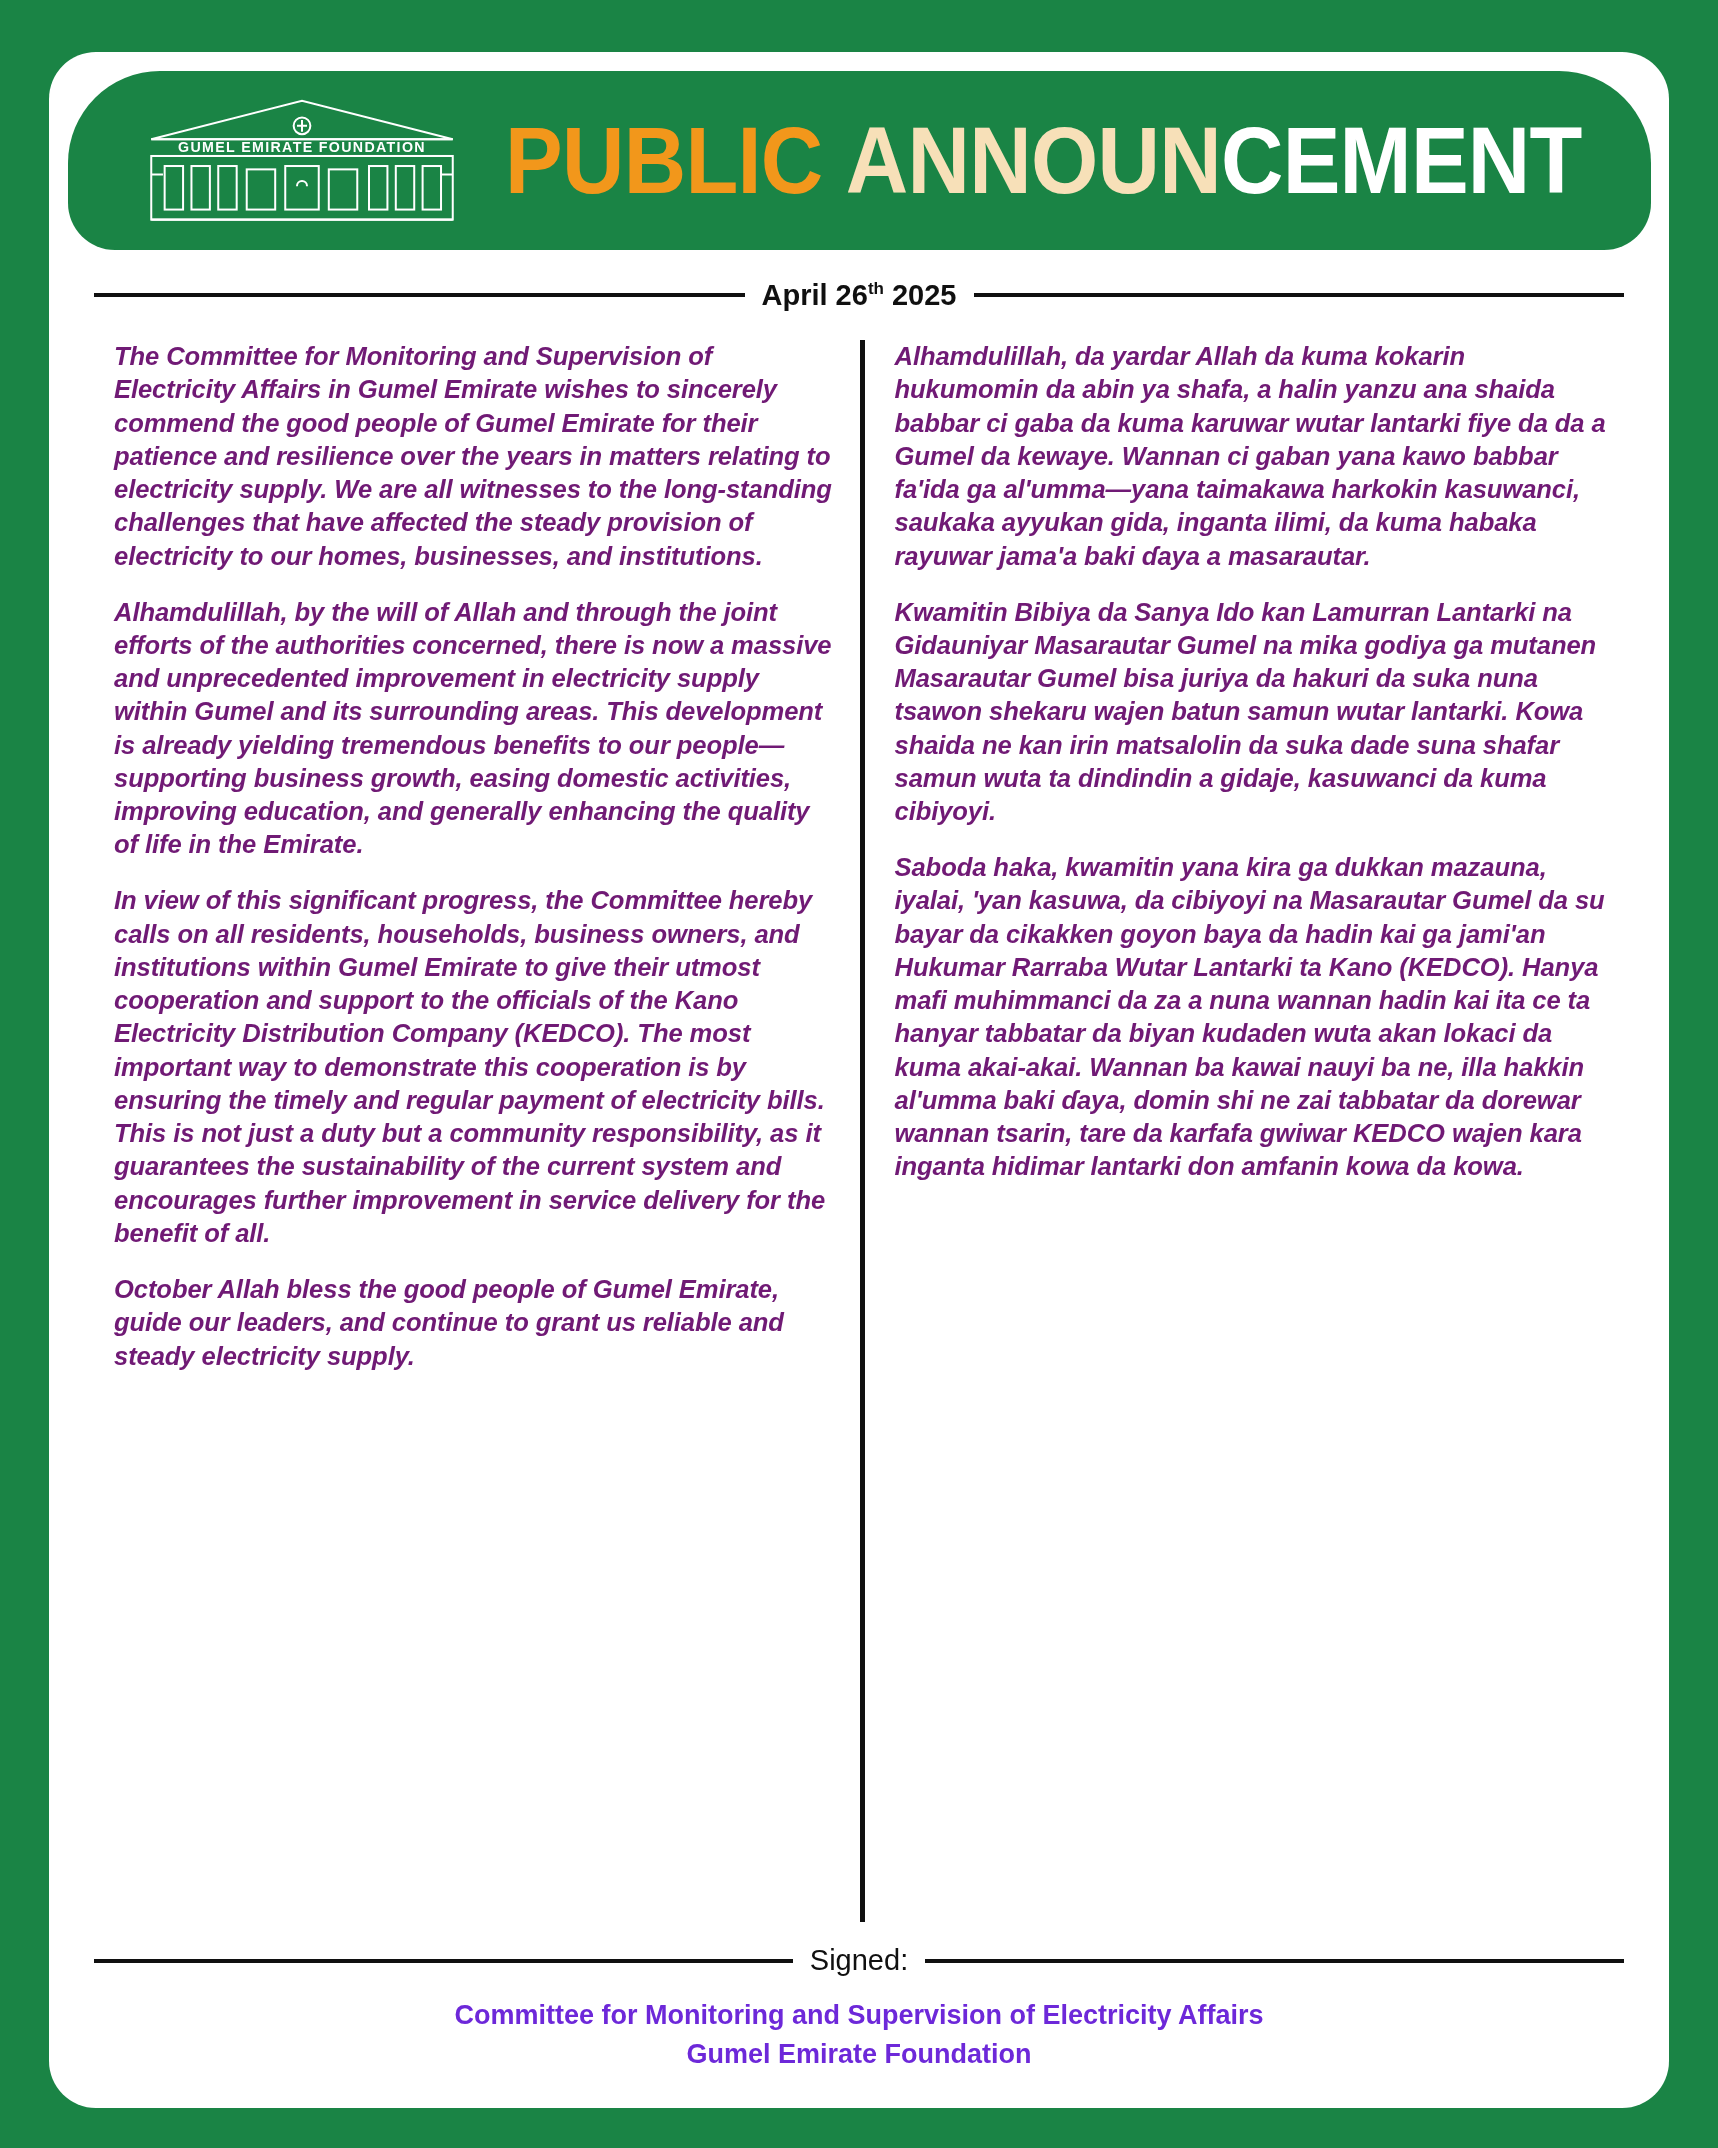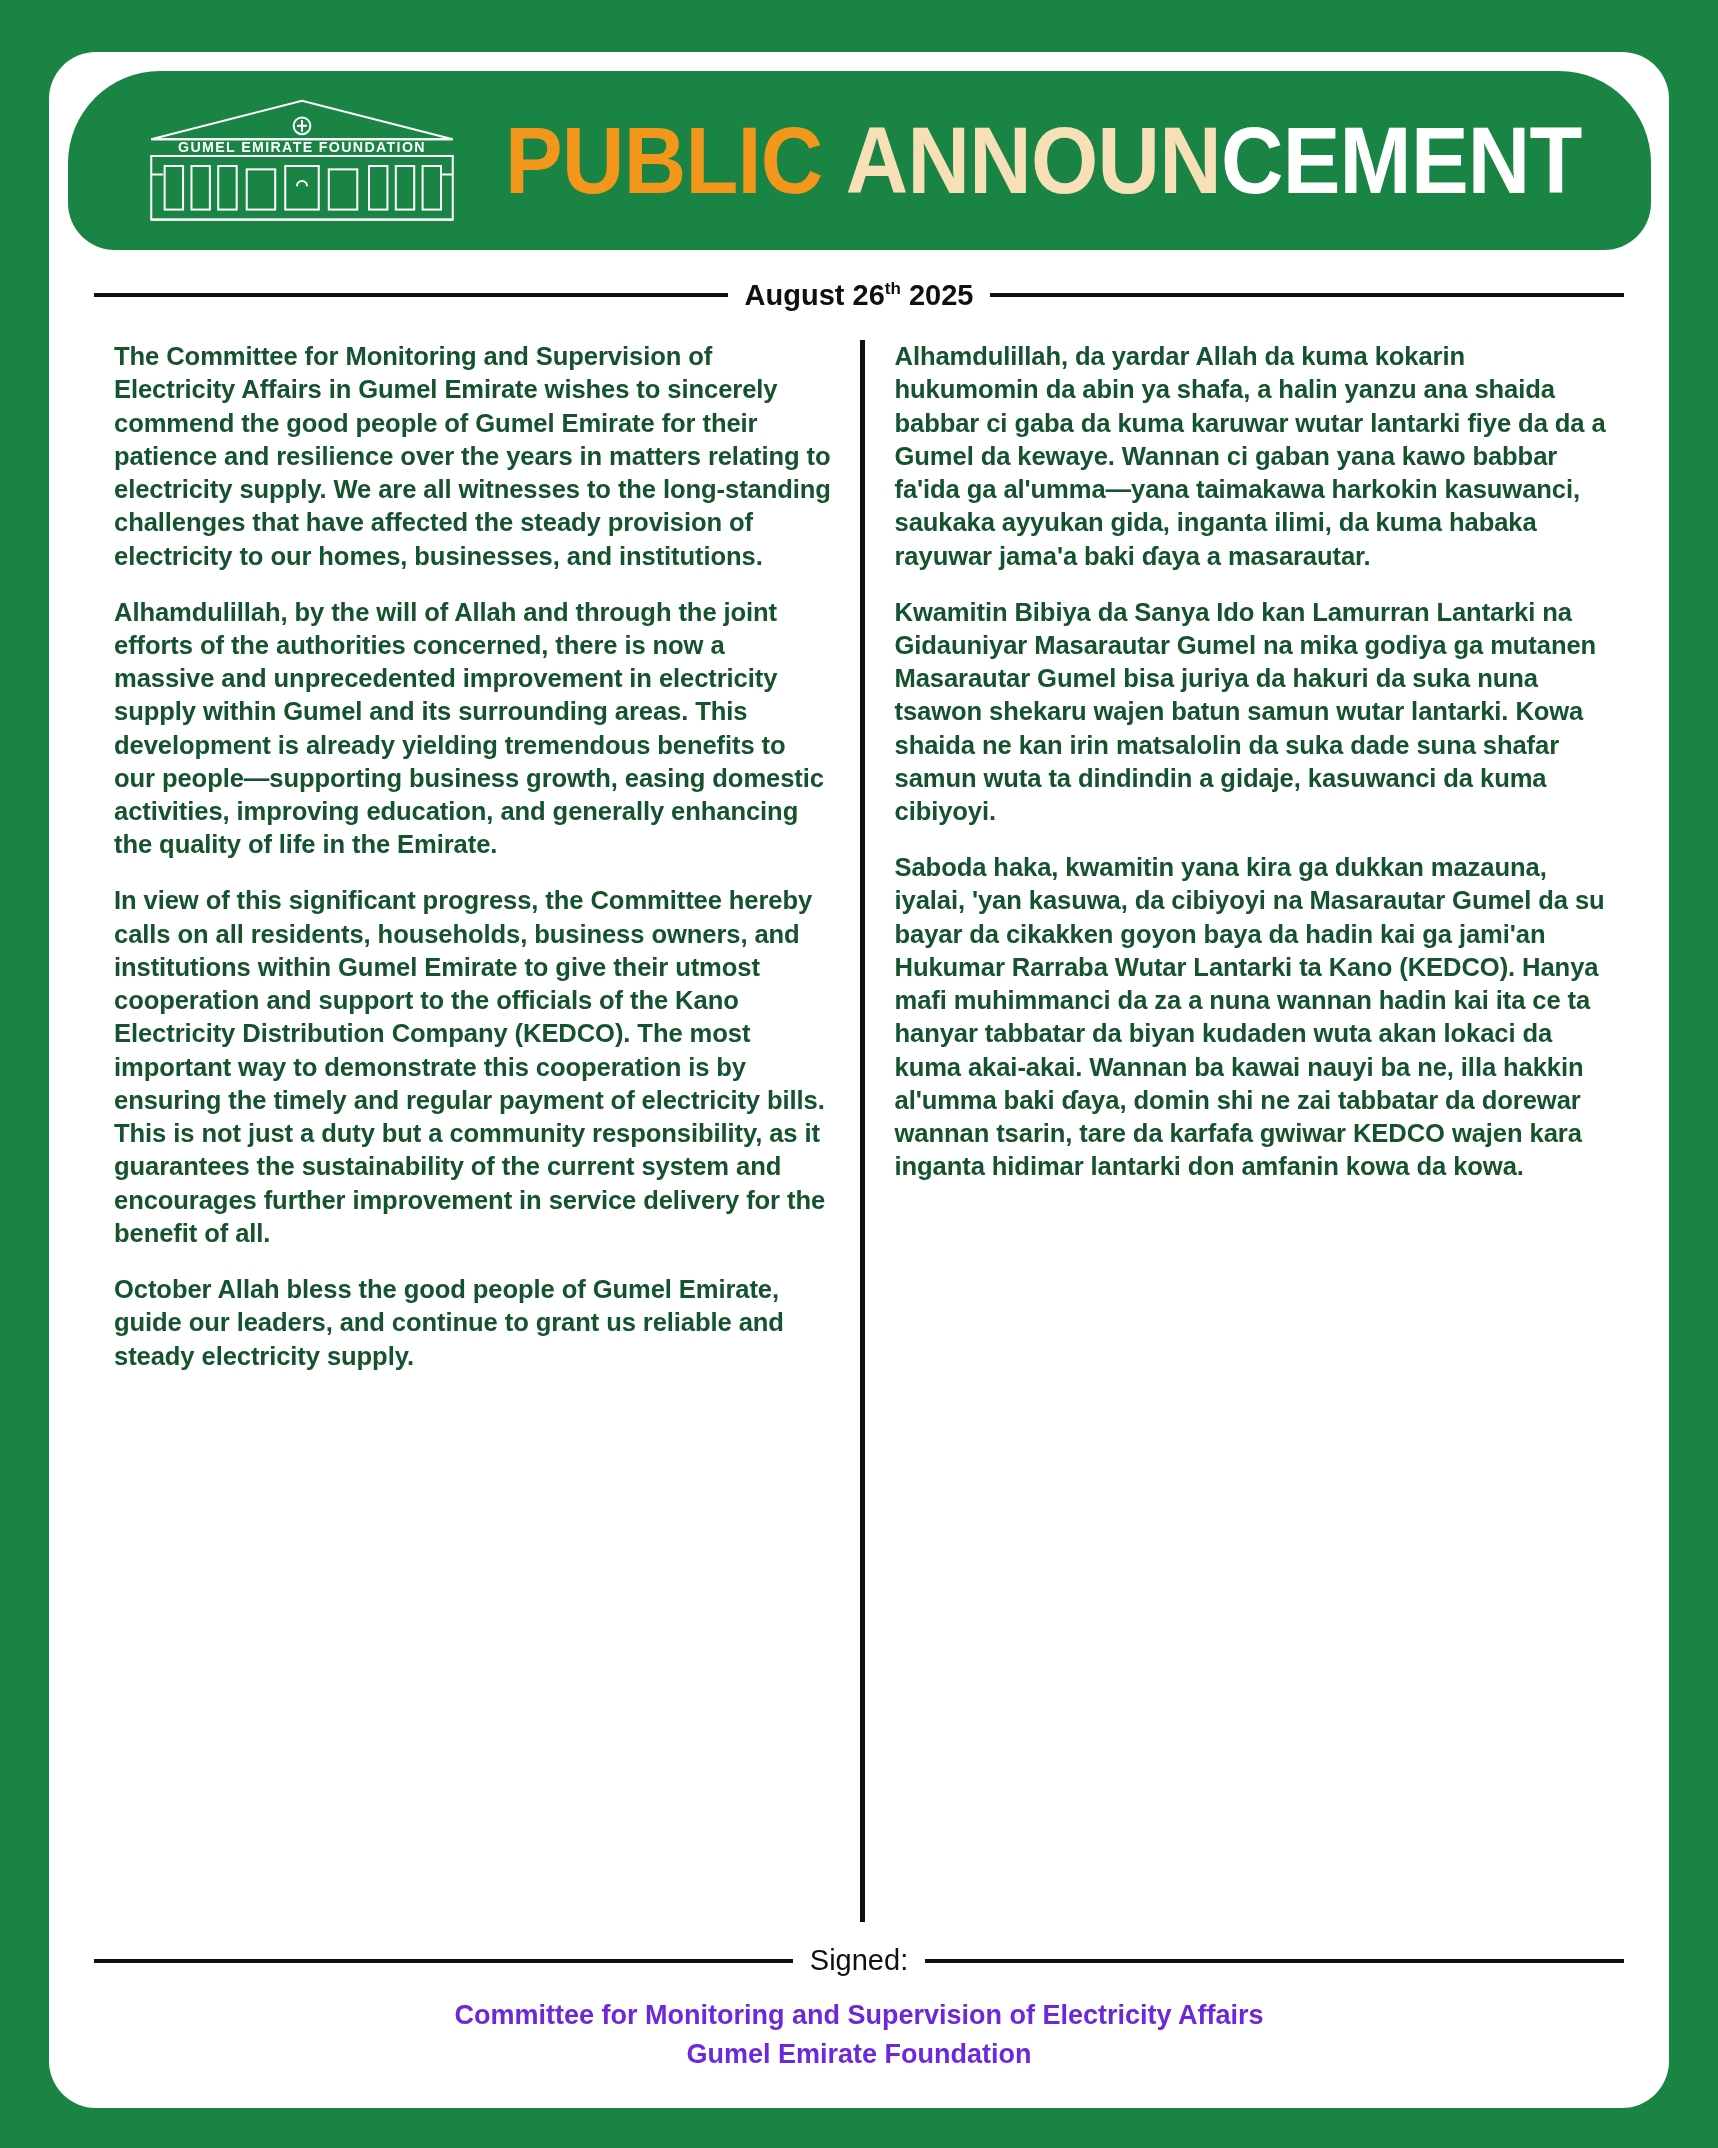--- a/index.html
+++ b/index.html
@@ -111,23 +111,24 @@
   .col.right { padding-left: 30px; padding-right: 11.7px; }
   .divider {
     width: 4.2px;
     background: #101010;
     flex: 0 0 4.2px;
   }
   .col p {
     font-size: 25.6px;
     line-height: 1.30;
     font-weight: 700;
-    color: #14532d;
+    color: #701a75;
     margin-bottom: 22.7px;
     letter-spacing: -0.1px;
+    font-style: italic;
   }
   .col.right p { font-size: 25.6px; }
   .col p:last-child { margin-bottom: 0; }
 
   
   .signed-row {
     margin: 22px 45px 0 45px;
     display: flex;
     align-items: center;
     gap: 17px;
@@ -191,21 +192,21 @@
             <span class="w1">PUBLIC</span><span>&nbsp;</span><span class="w2a">ANNOUN</span><span class="w2b">CEMENT</span>
           </div>
         </div>
 
       </div>
     </div>
 
     <div class="date-row">
       <div class="rule"></div>
       <div class="date-text">
-        <span>August 26</span><sup>th</sup><span> 2025</span>
+        <span>April 26</span><sup>th</sup><span> 2025</span>
       </div>
       <div class="rule"></div>
     </div>
 
     <div class="body">
       <div class="col left">
         <p>The Committee for Monitoring and Supervision of Electricity Affairs in Gumel Emirate wishes to sincerely commend the good people of Gumel Emirate for their patience and resilience over the years in matters relating to electricity supply. We are all witnesses to the long-standing challenges that have affected the steady provision of electricity to our homes, businesses, and institutions.</p>
         <p>Alhamdulillah, by the will of Allah and through the joint efforts of the authorities concerned, there is now a massive and unprecedented improvement in electricity supply within Gumel and its surrounding areas. This development is already yielding tremendous benefits to our people—supporting business growth, easing domestic activities, improving education, and generally enhancing the quality of life in the Emirate.</p>
         <p>In view of this significant progress, the Committee hereby calls on all residents, households, business owners, and institutions within Gumel Emirate to give their utmost cooperation and support to the officials of the Kano Electricity Distribution Company (KEDCO). The most important way to demonstrate this cooperation is by ensuring the timely and regular payment of electricity bills. This is not just a duty but a community responsibility, as it guarantees the sustainability of the current system and encourages further improvement in service delivery for the benefit of all.</p>
         <p>October Allah bless the good people of Gumel Emirate, guide our leaders, and continue to grant us reliable and steady electricity supply.</p>

